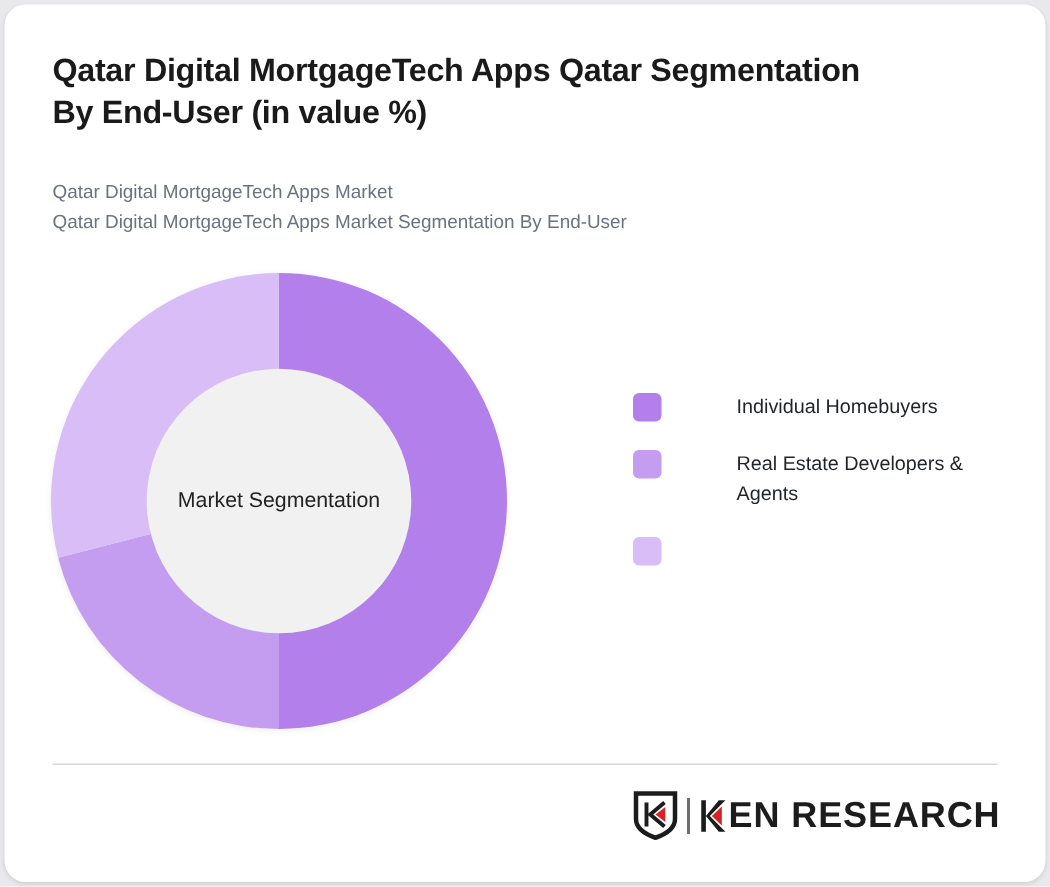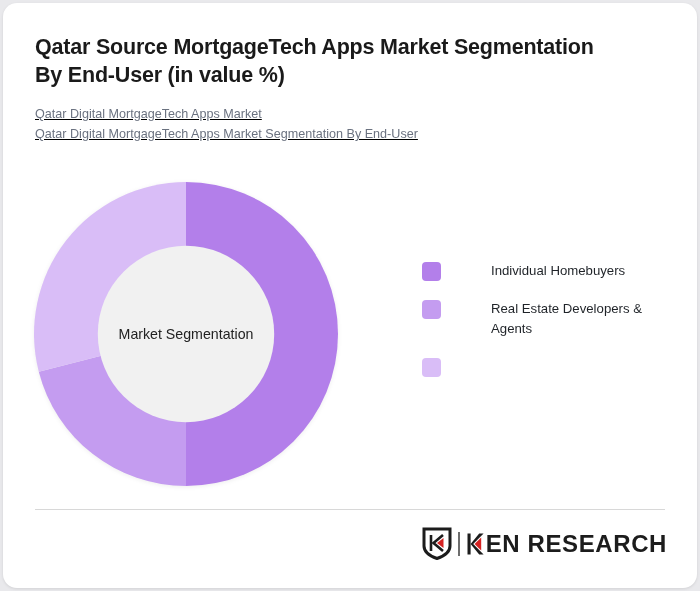--- a/index.html
+++ b/index.html
@@ -36,22 +36,21 @@
   }
   .chart-title {
     font-size: 21.5px;
     font-weight: bold;
     color: #1a1a1a;
     line-height: 1.32;
     letter-spacing: -0.2px;
     margin: 0;
   }
   .subtitles {
-    margin-top: 14px;
-    text-decoration: underline;
+    margin-top: 28px;
   }
   .subtitle {
     font-size: 12.6px;
     color: #6b7280;
     line-height: 1.62;
     margin: 0;
   }
 
   
   .chart-area {
@@ -162,21 +161,21 @@
     color: #1c1c1c;
     line-height: 1;
   }
 </style>
 </head>
 <body>
 
 <div class="card">
 
   <div class="header">
-    <h1 class="chart-title">Qatar Source MortgageTech Apps Market Segmentation By End-User (in value %)</h1>
+    <h1 class="chart-title">Qatar Digital MortgageTech Apps Qatar Segmentation By End-User (in value %)</h1>
     <div class="subtitles">
       <p class="subtitle">Qatar Digital MortgageTech Apps Market</p>
       <p class="subtitle">Qatar Digital MortgageTech Apps Market Segmentation By End-User</p>
     </div>
   </div>
 
   <div class="chart-area">
     <svg class="donut-svg" viewBox="0 0 304 304">
       <g transform="translate(152,152)">
         <path id="slice-0" d="M 0 0 L 0.000 -152.000 A 152 152 0 0 1 0.000 152.000 Z" fill="#B37FEA"></path>

